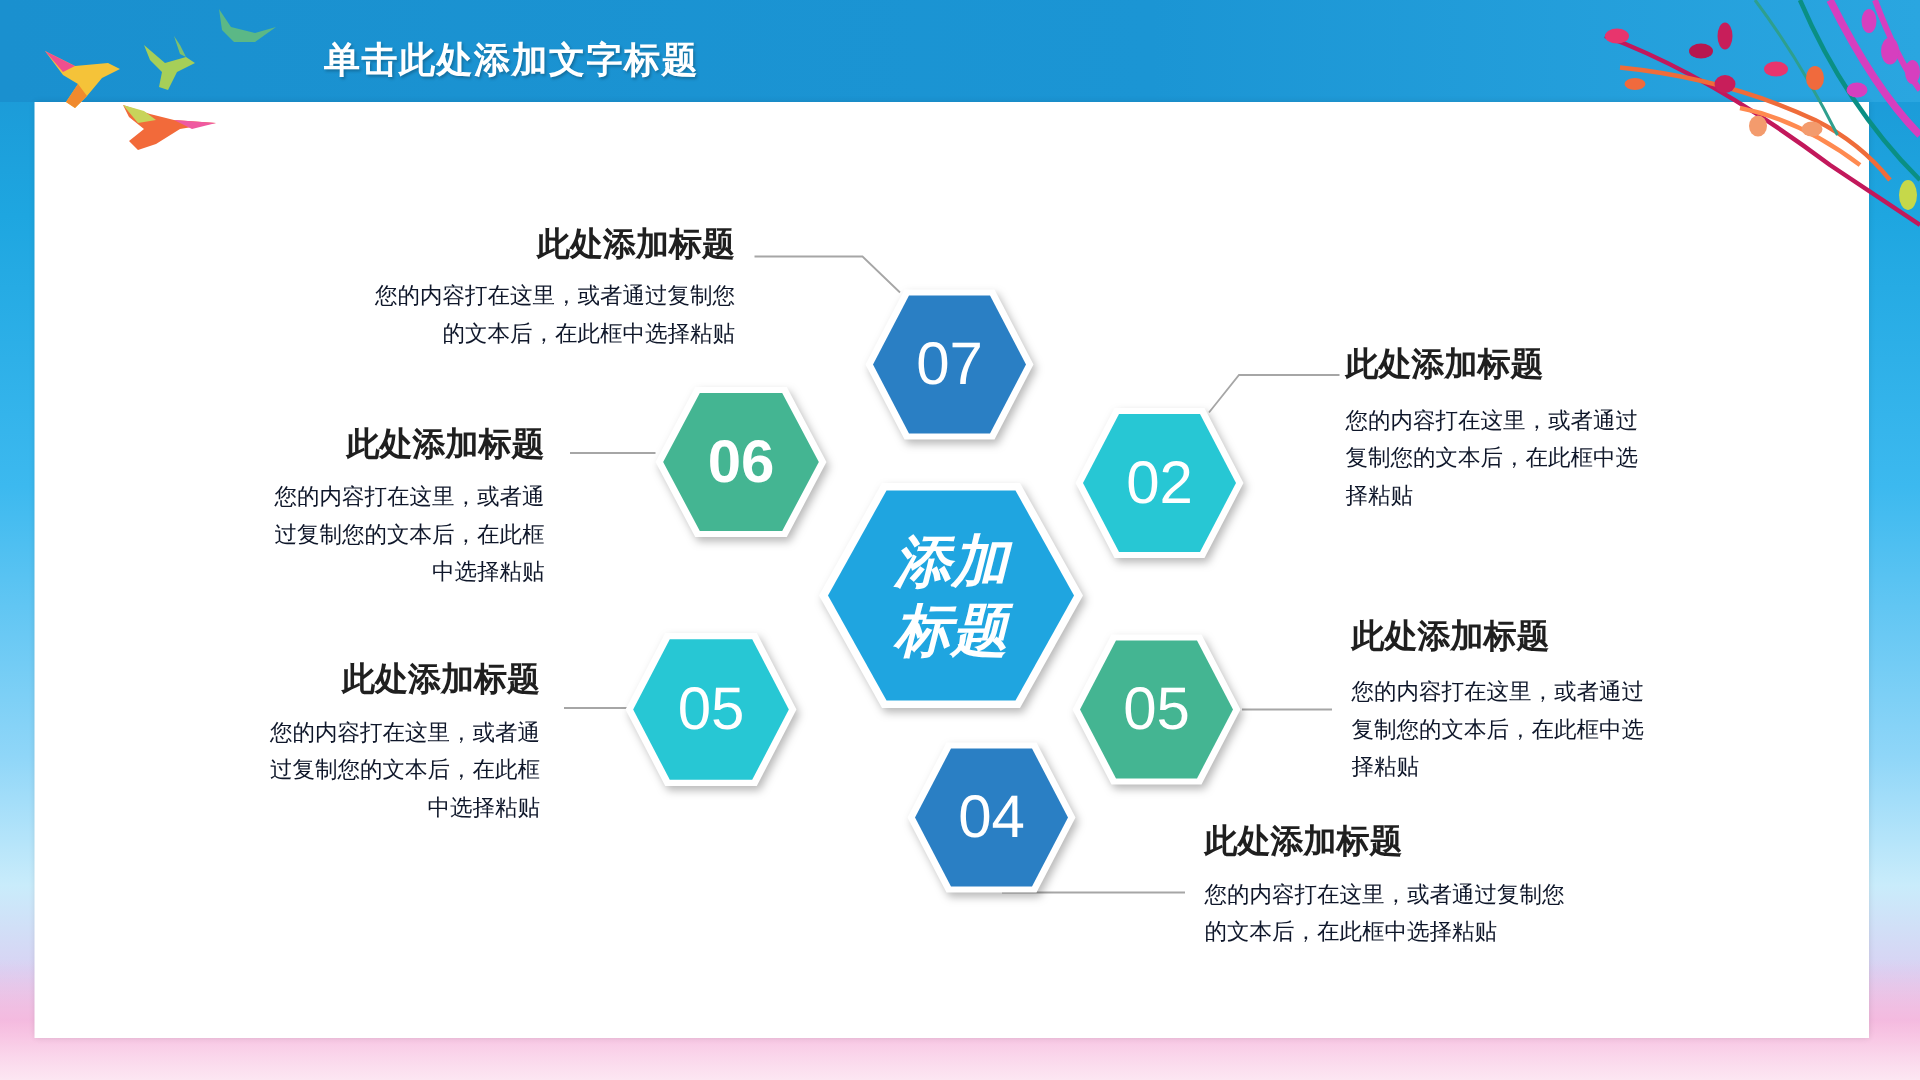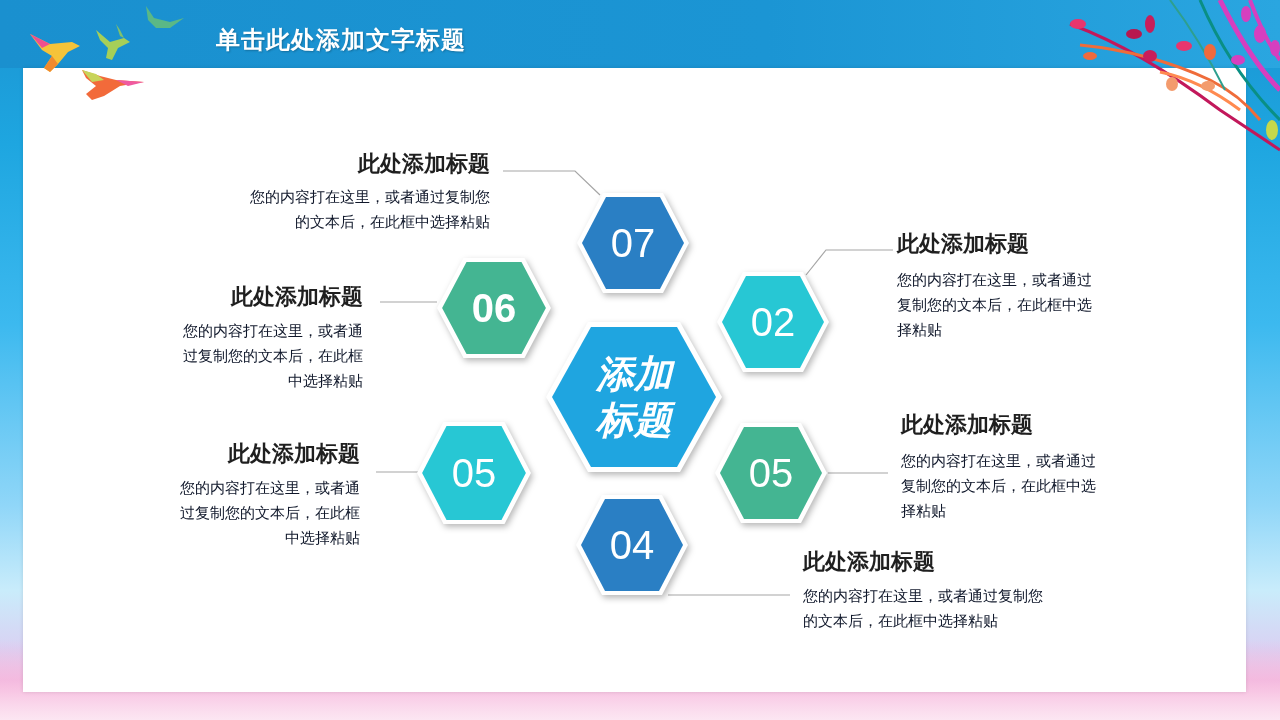--- a/index.html
+++ b/index.html
@@ -148,21 +148,21 @@
 </div>
 
 <div class="hex" style="left:714px;top:422px;width:114px;height:102px;">
   <svg viewBox="0 0 114 102" preserveAspectRatio="none">
     <polygon points="27,1 87,1 113,51 87,101 27,101 1,51" fill="#ffffff"></polygon>
     <polygon points="30,5 84,5 108,51 84,97 30,97 6,51" fill="#44b592"></polygon>
   </svg>
   <span class="num">05</span>
 </div>
 
-<div class="hex" style="left:575px;top:494px;width:114px;height:102px;align-items:center;">
+<div class="hex" style="left:604px;top:494px;width:114px;height:102px;align-items:center;">
   <svg viewBox="0 0 114 102" preserveAspectRatio="none">
     <polygon points="27,1 87,1 113,51 87,101 27,101 1,51" fill="#ffffff"></polygon>
     <polygon points="30,5 84,5 108,51 84,97 30,97 6,51" fill="#2a7fc4"></polygon>
   </svg>
   <span class="num">04</span>
 </div>
 
 <div class="hex" style="left:416px;top:421px;width:116px;height:104px;">
   <svg viewBox="0 0 114 102" preserveAspectRatio="none">
     <polygon points="27,1 87,1 113,51 87,101 27,101 1,51" fill="#ffffff"></polygon>

